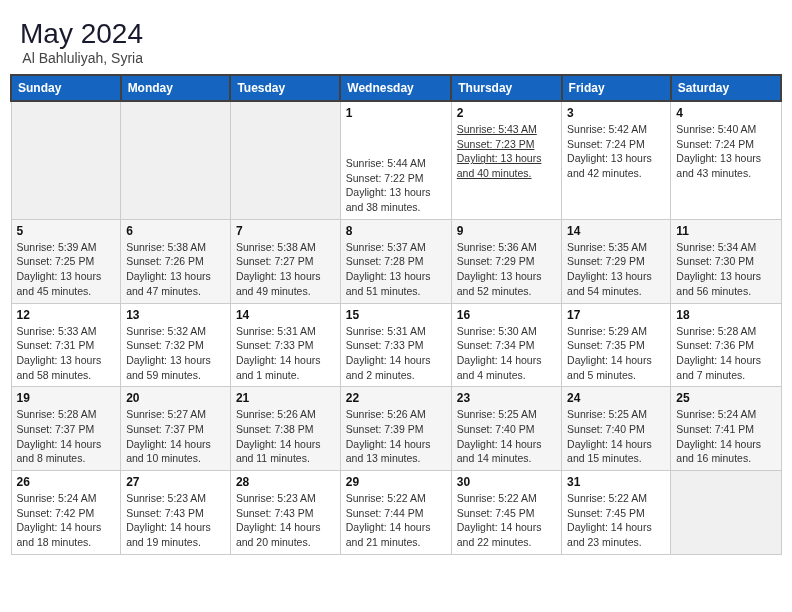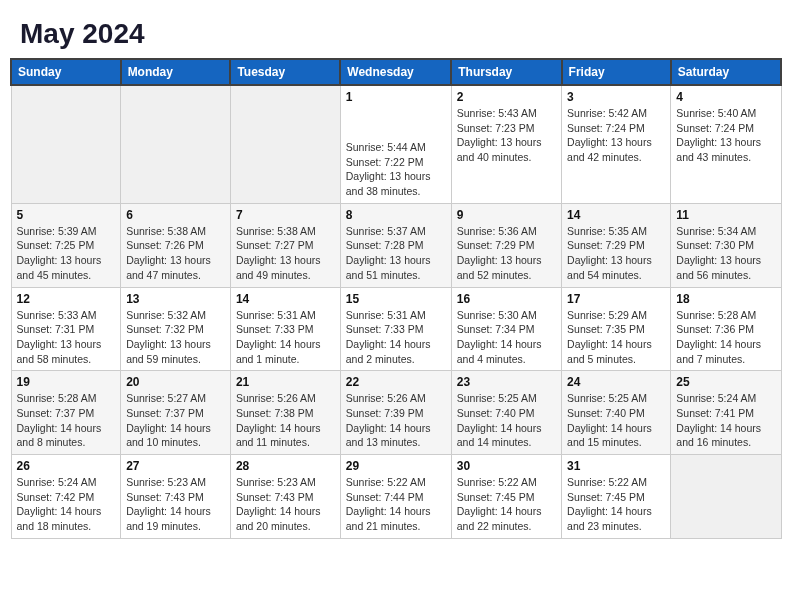--- a/index.html
+++ b/index.html
@@ -33,21 +33,21 @@
     .logo-icon {
       width: 30px;
       height: 30px;
       margin-right: 2px;
     }
     .title-block {
       text-align: right;
     }
     .month-year {
       font-size: 28px;
-      font-weight: bold;
+      font-weight: normal;
       color: #1a1a2e;
     }
     .location {
       font-size: 14px;
       color: #444;
     }
     .calendar {
       width: 100%;
       border-collapse: collapse;
       font-size: 11px;
@@ -95,20 +95,21 @@
     }
     .week-row-odd td { background: #ffffff; }
     .week-row-even td { background: #eeeeee; }
   </style>
 </head>
 <body>
 
 <div class="header">
   <div class="title-block">
     <div class="month-year">May 2024</div>
+    <div class="location">Al Bahluliyah, Syria</div>
   </div>
 </div>
 
 <table class="calendar">
   <thead>
     <tr>
     <th>Sunday</th>
         <th>Monday</th>
         <th>Tuesday</th>
         <th>Wednesday</th>
@@ -123,21 +124,21 @@
         <td class="empty-cell"></td>
         <td class="empty-cell"></td>
         <td>
           <div class="day-number">1</div>
           <div class="day-info" style="white-space: pre-line; margin-top: 36px;">Sunrise: 5:44 AM
 Sunset: 7:22 PM
 Daylight: 13 hours and 38 minutes.</div>
         </td>
         <td>
           <div class="day-number">2</div>
-          <div class="day-info" style="white-space: pre-line;">Sunrise: 5:43 AM
+          <div class="day-info" style="white-space: pre-line; text-decoration: underline;">Sunrise: 5:43 AM
 Sunset: 7:23 PM
 Daylight: 13 hours and 40 minutes.</div>
         </td>
         <td>
           <div class="day-number">3</div>
           <div class="day-info" style="white-space: pre-line;">Sunrise: 5:42 AM
 Sunset: 7:24 PM
 Daylight: 13 hours and 42 minutes.</div>
         </td>
         <td>

